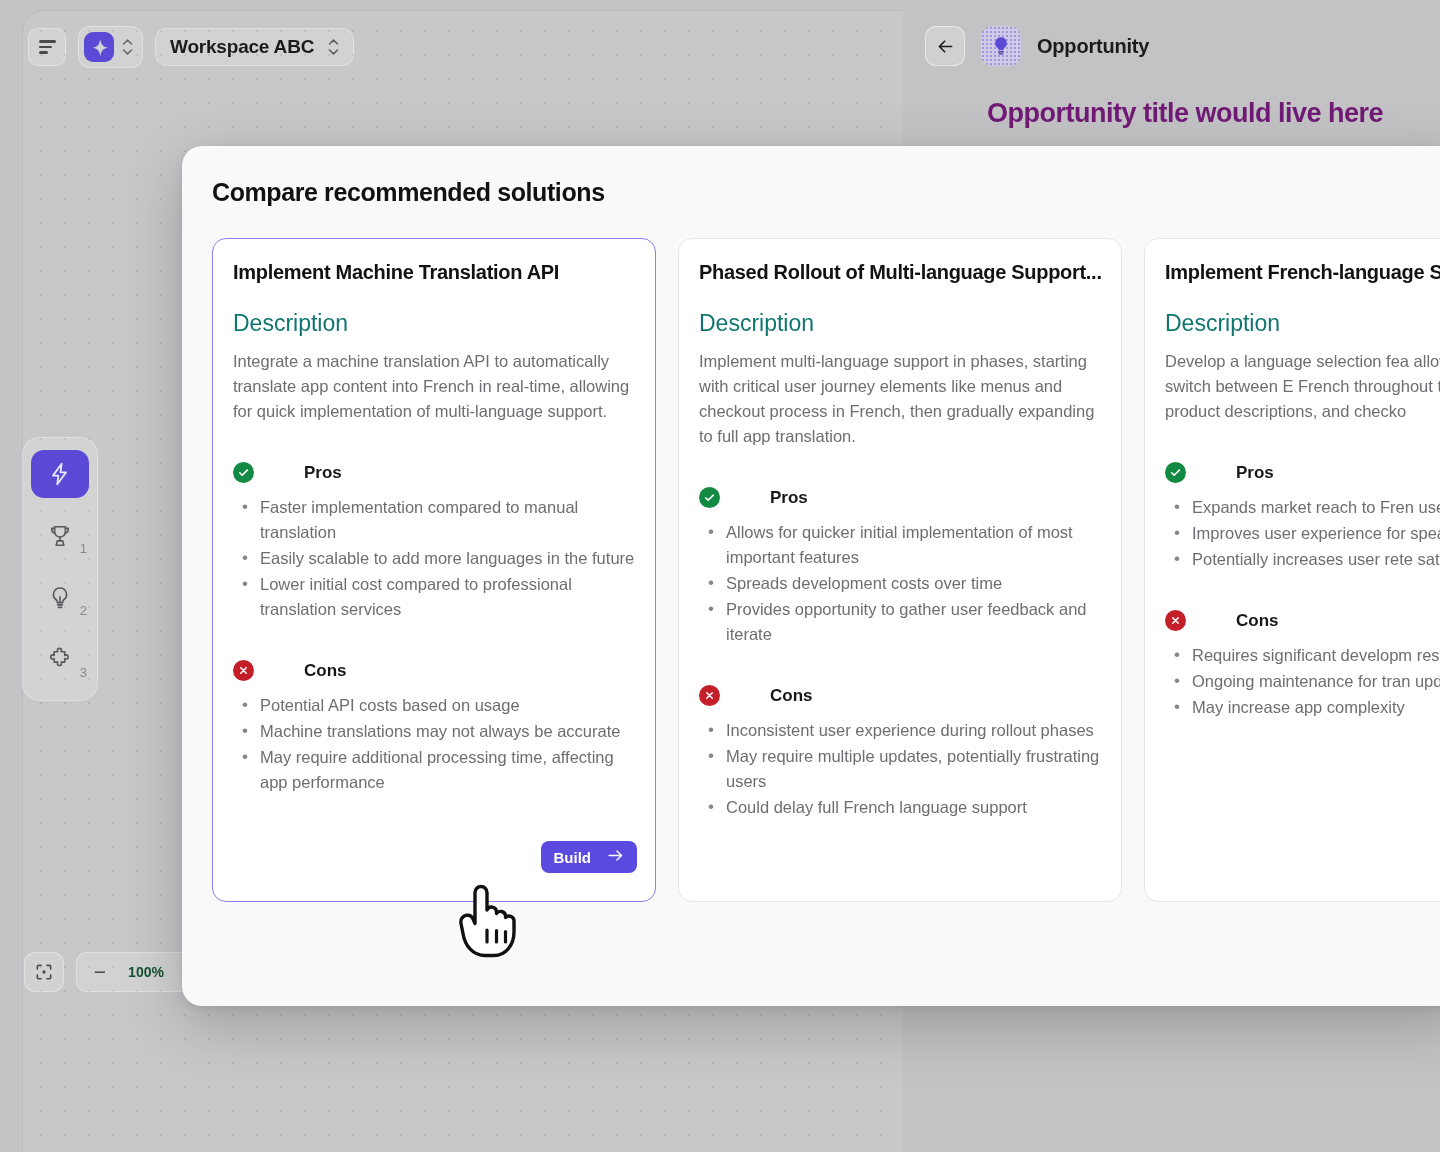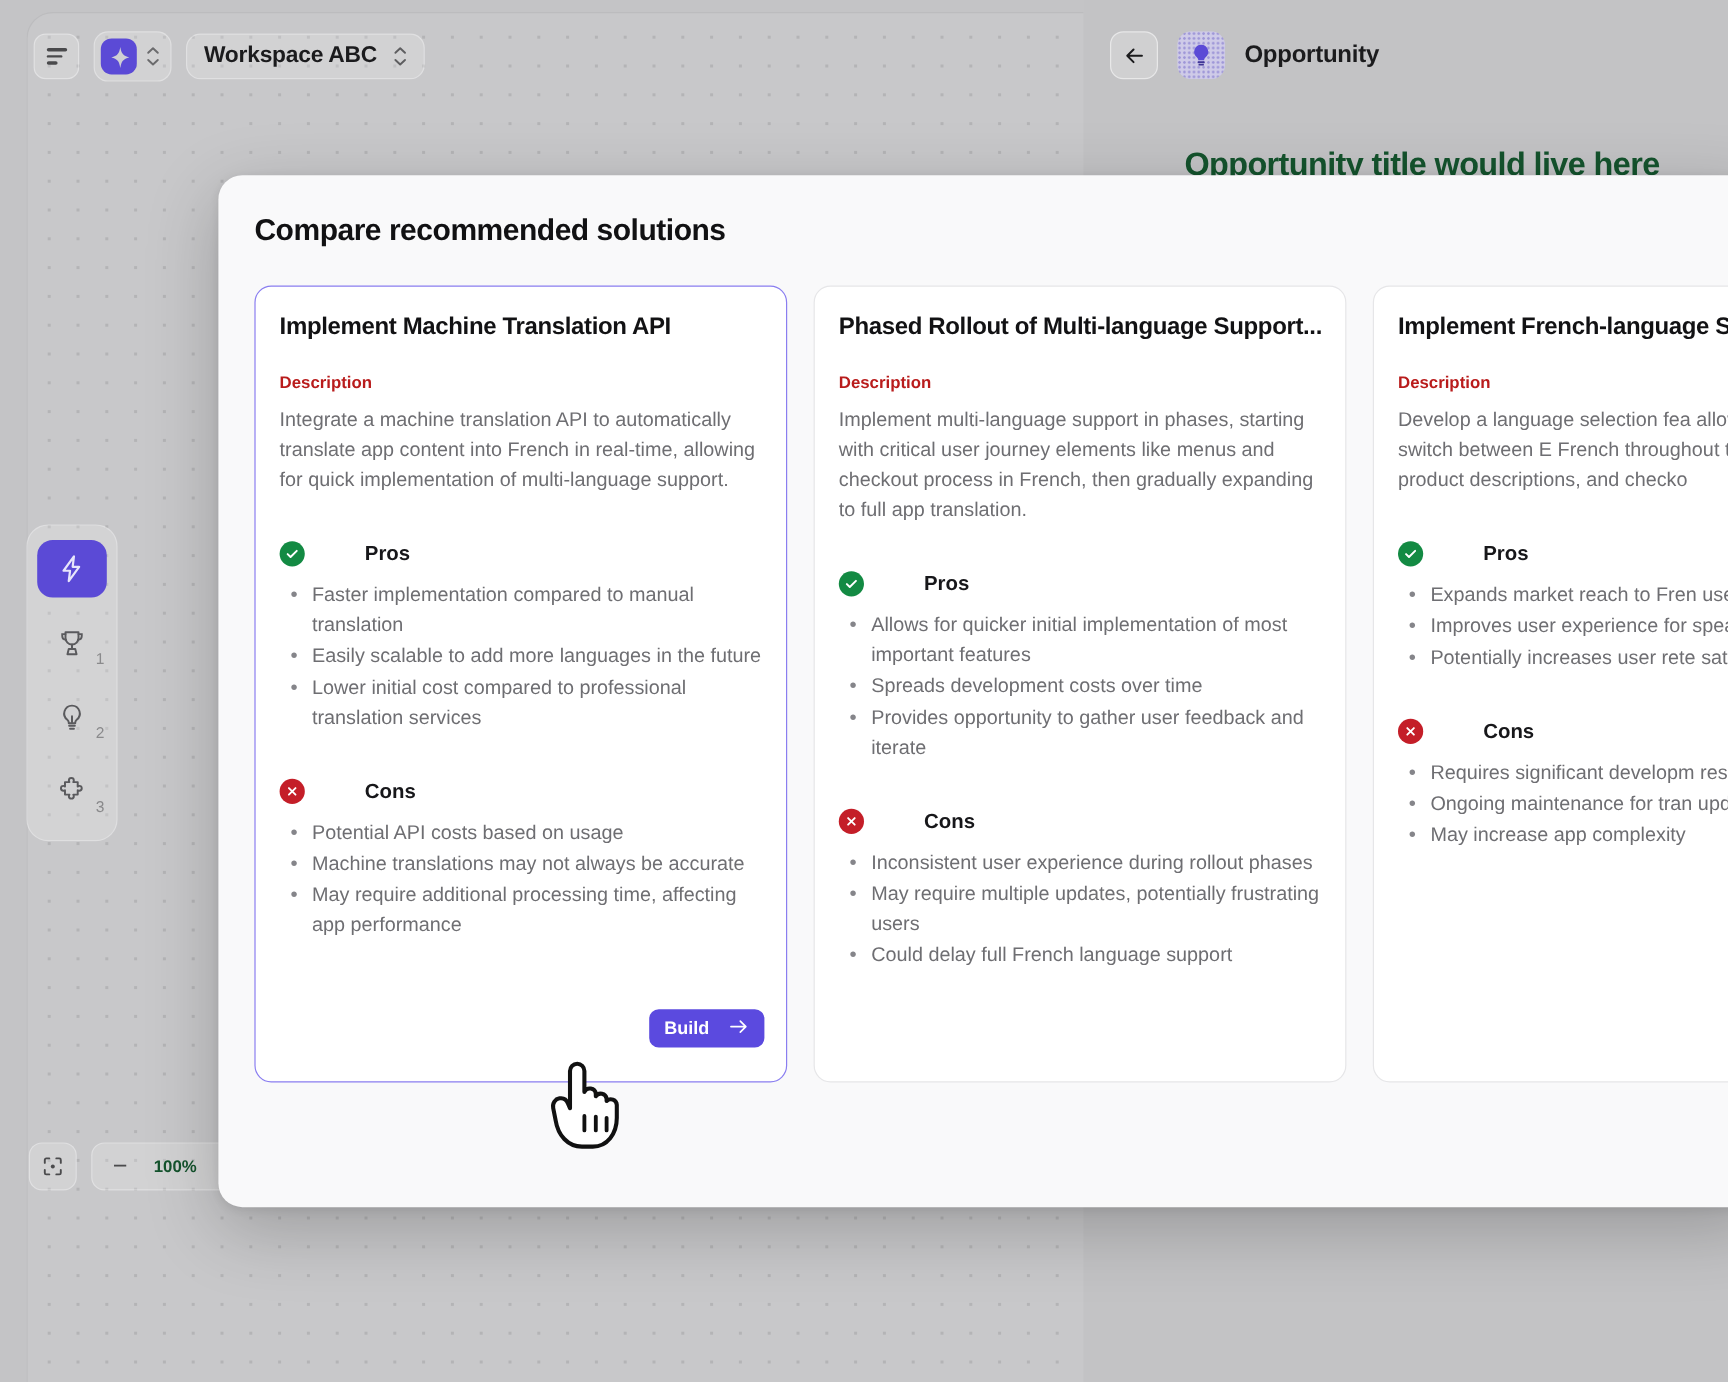--- a/index.html
+++ b/index.html
@@ -121,22 +121,22 @@
   }
   .opp-icon {
     width: 40px; height: 40px; border-radius: 12px;
     background-color: #cfcbe8;
     background-image: radial-gradient(circle, #9f97d8 1px, transparent 1.2px);
     background-size: 4px 4px;
     display:flex; align-items:center; justify-content:center;
   }
   .opp-label { font-size: 20px; font-weight: 600; color:#1b1b1d; letter-spacing:-0.2px; }
   .opp-title {
-    margin: 56px 0 0 84px;
-    font-size: 27px; font-weight: 700; color:#14532d; letter-spacing:-0.5px;
+    margin: 32px 0 0 84px;
+    font-size: 27px; font-weight: 700; color:#701a75; letter-spacing:-0.5px;
   }
 
   
   .modal {
     position: absolute; left: 182px; top: 146px;
     width: 1290px; height: 860px;
     background: #f9f9fa;
     border-radius: 20px;
     box-shadow: 0 18px 60px rgba(0,0,0,0.22), 0 2px 8px rgba(0,0,0,0.08);
     overflow: hidden;
@@ -158,21 +158,21 @@
     padding: 22px 20px 20px;
     min-height: 664px;
     position: relative;
   }
   .card.selected { border: 1.6px solid #8a7ef0; }
   .card-title {
     font-size: 20px; font-weight: 700; color:#121214;
     letter-spacing: -0.3px; white-space: nowrap; overflow: hidden;
     margin-bottom: 26px;
   }
-  .sec-label { font-size: 14px; font-weight: 700; color:#b91c1c; margin-bottom: 12px; }
+  .sec-label { font-size: 23px; font-weight: 400; color:#0f766e; margin-bottom: 12px; }
   .desc { font-size: 16.5px; line-height: 25px; color:#6e6e72; }
 
   .pc-head { display:flex; align-items:center; gap: 11px; margin: 38px 0 12px; }
   .pc-ico { width: 21px; height: 21px; border-radius: 50%; display:flex; align-items:center; justify-content:center; flex:0 0 21px; }
   .pc-ico.pro { background:#138a43; }
   .pc-ico.con { background:#c41e28; }
   .pc-name { font-size: 17px; font-weight: 600; color:#17171a;margin-left:39px; }
   .pc-list { list-style: none; }
   .pc-list li {
     position: relative; padding-left: 27px; margin-bottom: 1px;

